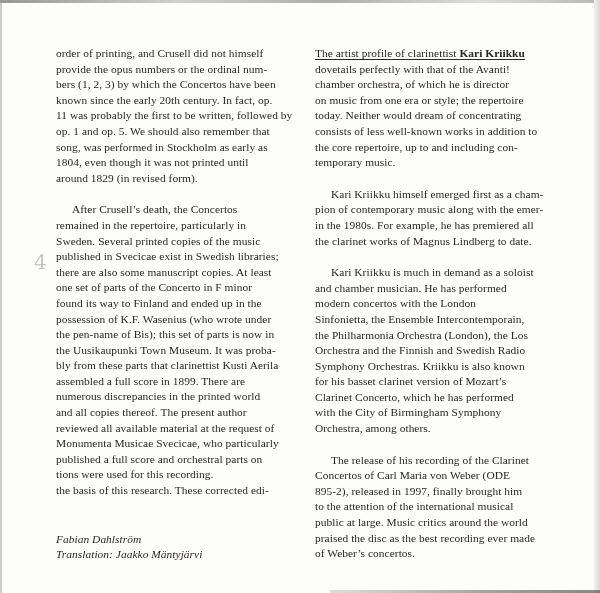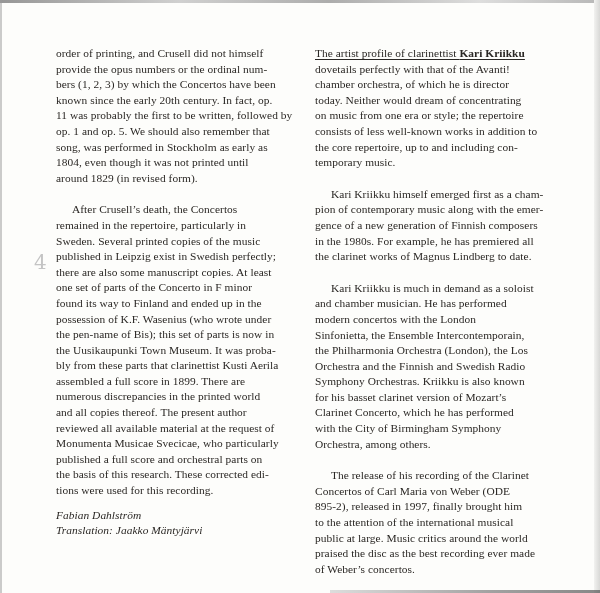--- a/index.html
+++ b/index.html
@@ -44,21 +44,21 @@
     .indent { padding-left: 16px; margin-top: 16px; }
     .lead-in {
       text-decoration: underline; text-underline-offset: 2px;
       text-decoration-thickness: 1px;
     }
     .lead-in-bold {
       font-weight: bold; text-decoration: underline;
       text-underline-offset: 2px; text-decoration-thickness: 1px;
     }
     .byline {
-      margin-top: 9px; font-style: italic;
+      margin-top: 33px; font-style: italic;
     }
   </style>
 </head>
 <body>
 
 <div class="scan-edge-top"></div>
 <div class="scan-edge-left"></div>
 <div class="scan-edge-right"></div>
 <div class="scan-edge-bottom"></div>
 
@@ -73,58 +73,57 @@
     <span class="line">11 was probably the first to be written, followed by</span>
     <span class="line">op. 1 and op. 5. We should also remember that</span>
     <span class="line">song, was performed in Stockholm as early as</span>
     <span class="line">1804, even though it was not printed until</span>
     <span class="line">around 1829 (in revised form).</span>
   </div>
   <div>
     <span class="line indent">After Crusell’s death, the Concertos</span>
     <span class="line">remained in the repertoire, particularly in</span>
     <span class="line">Sweden. Several printed copies of the music</span>
-    <span class="line">published in Leipzig exist in Swedish perfectly;</span>
+    <span class="line">published in Svecicae exist in Swedish libraries;</span>
     <span class="line">there are also some manuscript copies. At least</span>
     <span class="line">one set of parts of the Concerto in F minor</span>
     <span class="line">found its way to Finland and ended up in the</span>
     <span class="line">possession of K.F. Wasenius (who wrote under</span>
     <span class="line">the pen-name of Bis); this set of parts is now in</span>
     <span class="line">the Uusikaupunki Town Museum. It was proba-</span>
     <span class="line">bly from these parts that clarinettist Kusti Aerila</span>
     <span class="line">assembled a full score in 1899. There are</span>
     <span class="line">numerous discrepancies in the printed world</span>
     <span class="line">and all copies thereof. The present author</span>
     <span class="line">reviewed all available material at the request of</span>
     <span class="line">Monumenta Musicae Svecicae, who particularly</span>
     <span class="line">published a full score and orchestral parts on</span>
+    <span class="line">tions were used for this recording.</span>
     <span class="line">the basis of this research. These corrected edi-</span>
-    <span class="line">tions were used for this recording.</span>
   </div>
   <div class="byline">
     <span class="line">Fabian Dahlström</span>
     <span class="line">Translation: Jaakko Mäntyjärvi</span>
   </div>
 </div>
 
 <div class="column col-right">
   <div>
     <span class="line"><span class="lead-in">The artist profile of clarinettist </span><span class="lead-in-bold">Kari Kriikku</span></span>
     <span class="line">dovetails perfectly with that of the Avanti!</span>
     <span class="line">chamber orchestra, of which he is director</span>
+    <span class="line">on music from one era or style; the repertoire</span>
     <span class="line">today. Neither would dream of concentrating</span>
-    <span class="line">on music from one era or style; the repertoire</span>
     <span class="line">consists of less well-known works in addition to</span>
     <span class="line">the core repertoire, up to and including con-</span>
     <span class="line">temporary music.</span>
   </div>
   <div>
     <span class="line indent">Kari Kriikku himself emerged first as a cham-</span>
     <span class="line">pion of contemporary music along with the emer-</span>
-    <span class="line">gence of a new generation of Finnish composers</span>
     <span class="line">in the 1980s. For example, he has premiered all</span>
     <span class="line">the clarinet works of Magnus Lindberg to date.</span>
   </div>
   <div>
     <span class="line indent">Kari Kriikku is much in demand as a soloist</span>
     <span class="line">and chamber musician. He has performed</span>
     <span class="line">modern concertos with the London</span>
     <span class="line">Sinfonietta, the Ensemble Intercontemporain,</span>
     <span class="line">the Philharmonia Orchestra (London), the Los</span>
     <span class="line">Orchestra and the Finnish and Swedish Radio</span>

